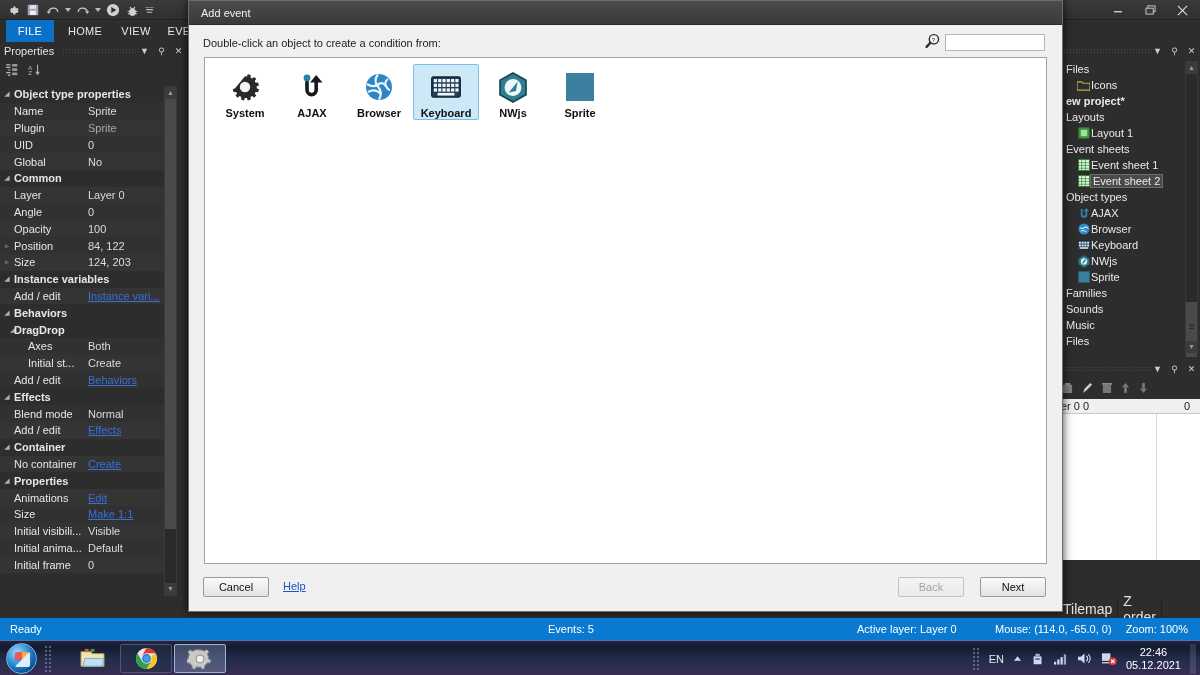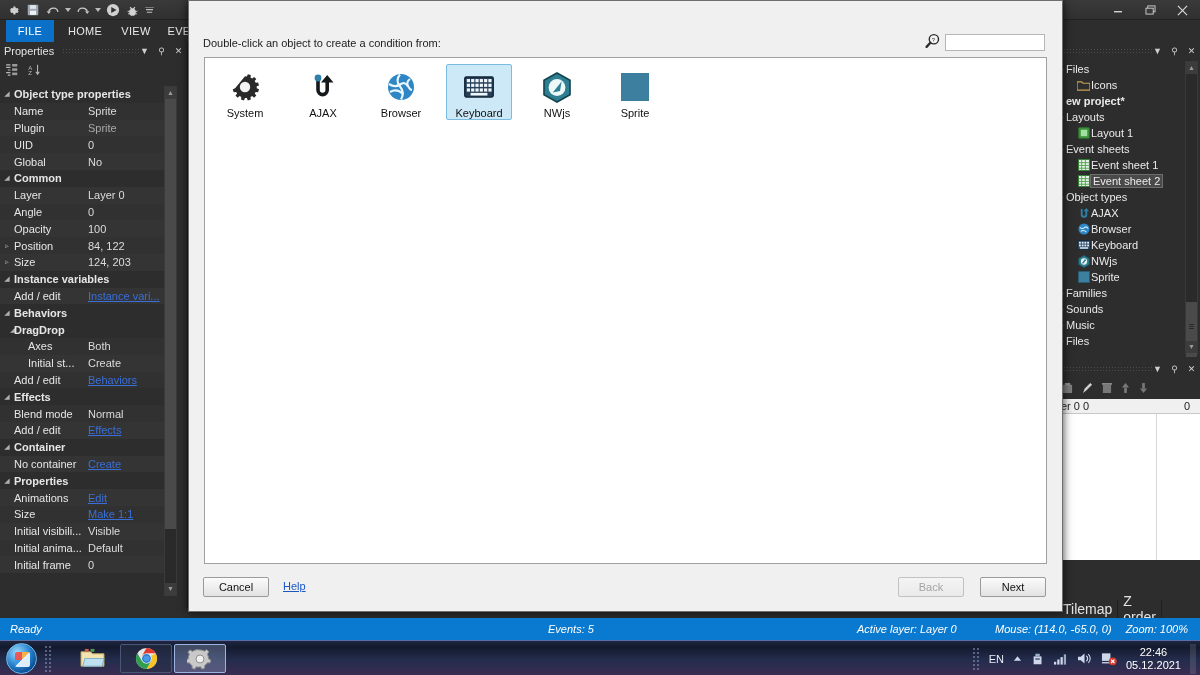--- a/index.html
+++ b/index.html
@@ -120,21 +120,21 @@
 
   
   .bg-tabstrip { position: absolute; left: 500px; top: 2px; width: 400px; height: 16px; }
   .bg-chip { position: absolute; top: 2px; height: 12px; background: #343434; border-radius: 1px; }
 
   
   .statusbar {
     position: absolute; left: 0; top: 618px; width: 1200px; height: 22px;
     background: #0a7ad0; color: #fff; font-size: 11px;
   }
-  .statusbar > div { position: absolute; top: 0; line-height: 22px; font-style: italic; }
+  .statusbar > div { position: absolute; top: 0; line-height: 22px; }
 
   
   .taskbar {
     position: absolute; left: 0; top: 640px; width: 1200px; height: 35px;
     background: linear-gradient(180deg,#1e2742 0%, #141a2e 18%, #232c4c 55%, #3a2d52 100%);
     border-top: 1px solid #5b6ea8;
   }
   .start-orb {
     position: absolute; left: 6px; top: 2px; width: 31px; height: 31px; border-radius: 50%;
     background: radial-gradient(circle at 35% 30%, #9fdcff 0%, #2a86d0 45%, #0a4f95 75%, #07375f 100%);
@@ -172,21 +172,21 @@
   .modal-prompt { position: absolute; left: 14px; top: 12px; color: #1b1b1b; font-size: 11px; }
   .search-wrap { position: absolute; right: 17px; top: 8px; display: flex; align-items: center; gap: 4px; }
   .search-input {
     width: 100px; height: 17px; background: #fff; border: 1px solid #b6b6b6;
     font-family: "Liberation Sans", sans-serif; font-size: 11px; padding: 0 3px; color: #222;
   }
   .obj-pane {
     position: absolute; left: 15px; top: 32px; right: 15px; bottom: 47px;
     background: #fff; border: 1px solid #a0a0a0;
   }
-  .obj-grid { position: absolute; left: 7px; top: 6px; right: 7px; display: flex; gap: 12px; }
+  .obj-grid { position: absolute; left: 7px; top: 6px; right: 7px; display: flex; gap: 1px; font-weight: bold; }
   .obj-cell {
     width: 66px; height: 56px; display: flex; flex-direction: column; align-items: center;
     justify-content: flex-start; padding-top: 6px; gap: 4px;
     font-size: 11px; color: #101010; border: 1px solid transparent;
   }
   .obj-cell.selected { background: #cde8f7; border: 1px solid #7bbde2; border-radius: 2px; }
   .obj-icon { width: 32px; height: 32px; display: flex; align-items: center; justify-content: center; }
   .modal-foot { position: absolute; left: 0; right: 0; bottom: 0; height: 46px; }
   .btn {
     height: 20px; min-width: 66px; background: linear-gradient(#fbfbfb,#e2e2e2);
@@ -672,20 +672,21 @@
     </div>
   </div>
 
   <div class="dock-tabs">
     <div class="dock-tab">Tilemap</div>
     <div class="dock-tab">Z order</div>
     <div class="dock-tab active">Layers</div>
   </div>
 
   <div class="modal">
+    <div class="modal-title">Add event</div>
     <div class="modal-body">
       <div class="modal-prompt">Double-click an object to create a condition from:</div>
 
       <div class="search-wrap">
         <span>
           <svg width="16" height="16" viewBox="0 0 18 18">
             <circle cx="10" cy="7" r="5.2" fill="#f4f4f4" stroke="#2c2c2c" stroke-width="1.6"></circle>
             <text x="7.6" y="9.6" font-size="6.5" fill="#2c2c2c" font-family="Liberation Sans">?</text>
             <path d="M6 11 L1.8 15.6" stroke="#2c2c2c" stroke-width="2.6" stroke-linecap="round"></path>
           </svg>

